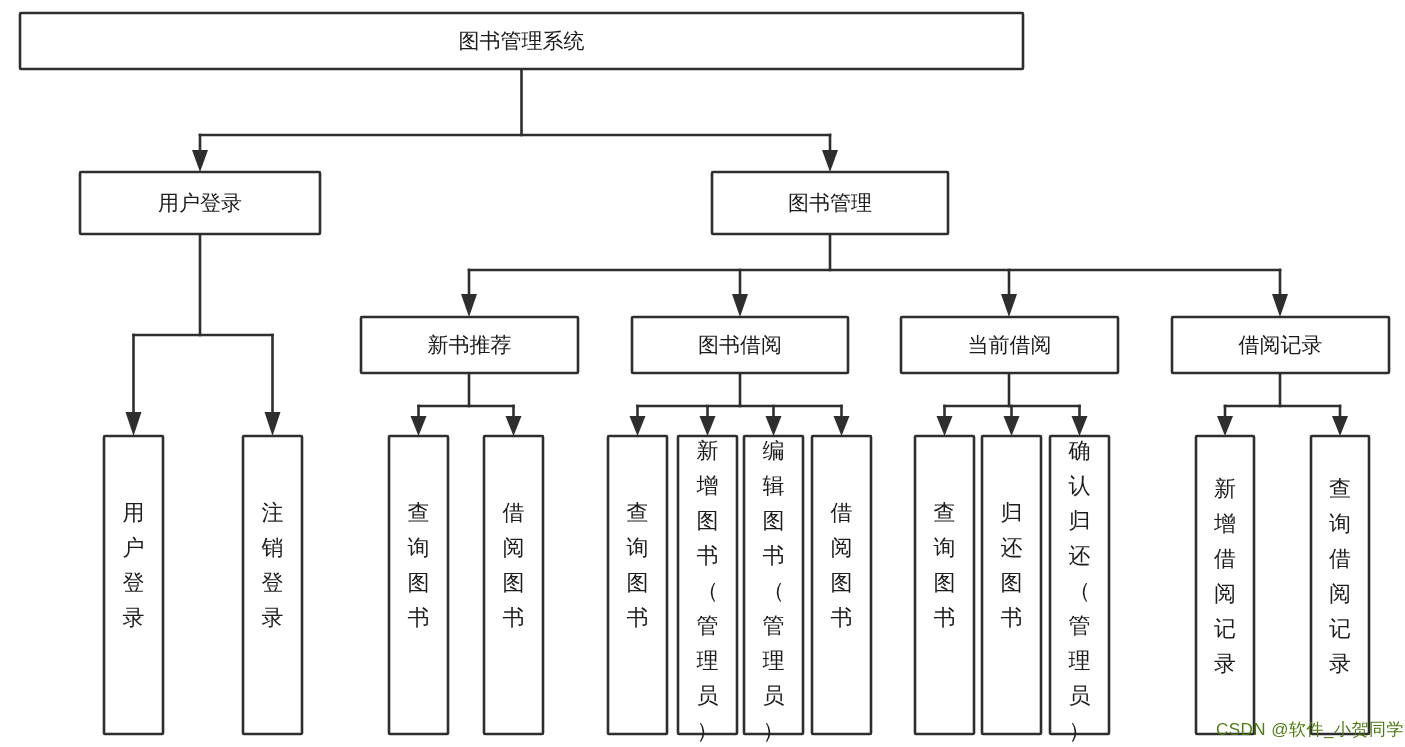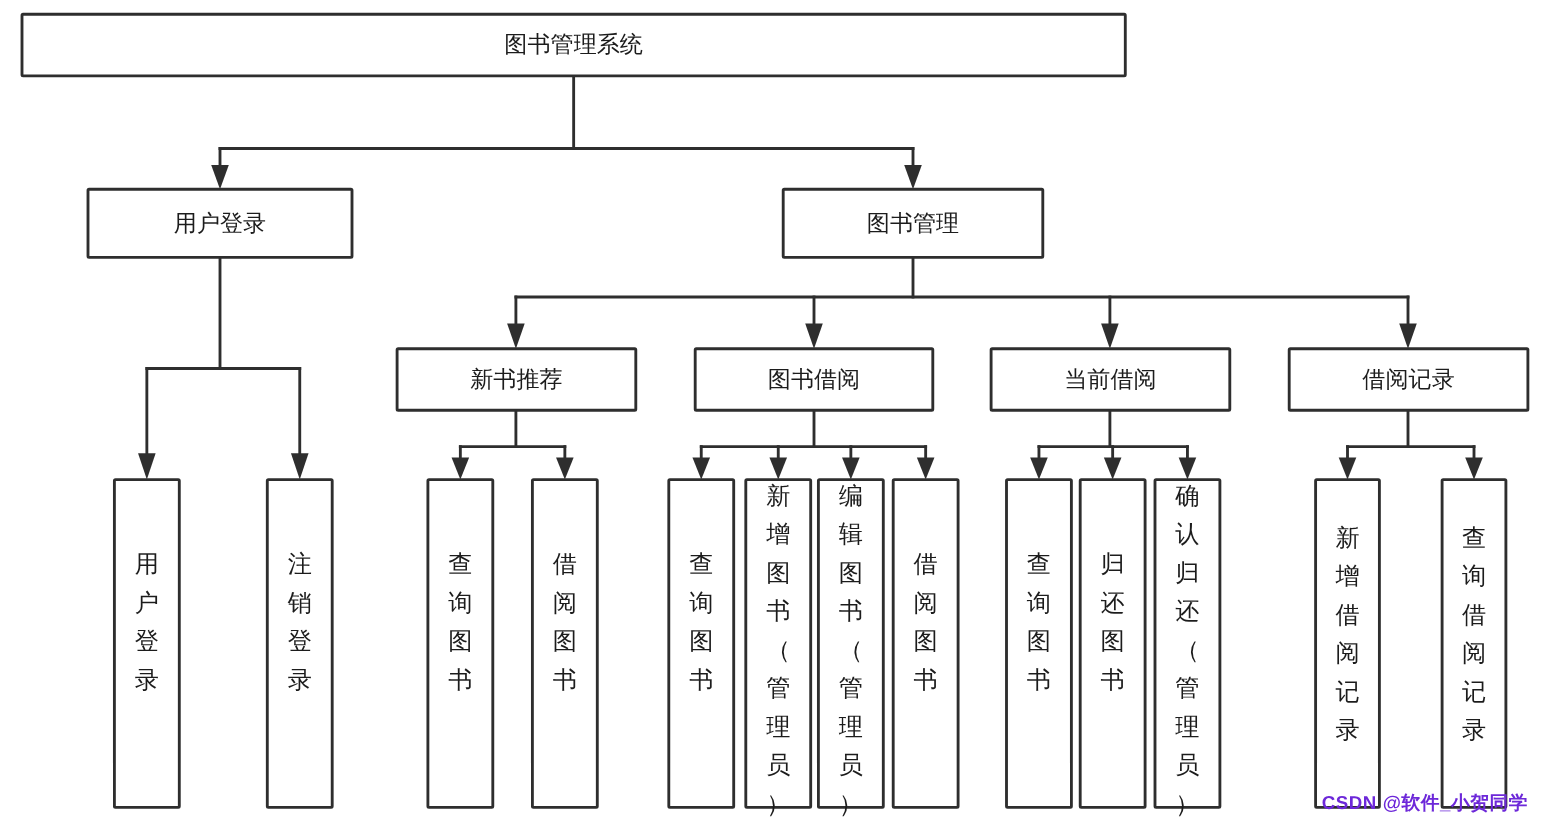--- a/index.html
+++ b/index.html
@@ -48,29 +48,28 @@
     dominant-baseline: middle;
   }
   .node-label-vert {
     font-family: "Liberation Sans", "DejaVu Sans", sans-serif;
     fill: #1c1c1c;
     font-size: 22px;
     text-anchor: middle;
   }
   .watermark {
     position: absolute;
-    right: 16px;
+    right: 1px;
     bottom: 6px;
     font-family: "Liberation Sans", "DejaVu Sans", sans-serif;
     font-size: 17px;
-    color: #6d28d9;
+    color: #4d7c0f;
     letter-spacing: 0.5px;
     white-space: nowrap;
     user-select: none;
-    font-weight: bold;
   }
 </style>
 </head>
 <body>
 
 <div id="diagram-root">
 
   <svg class="canvas" viewBox="0 0 1405 747" xmlns="http://www.w3.org/2000/svg">
 
     <g>

